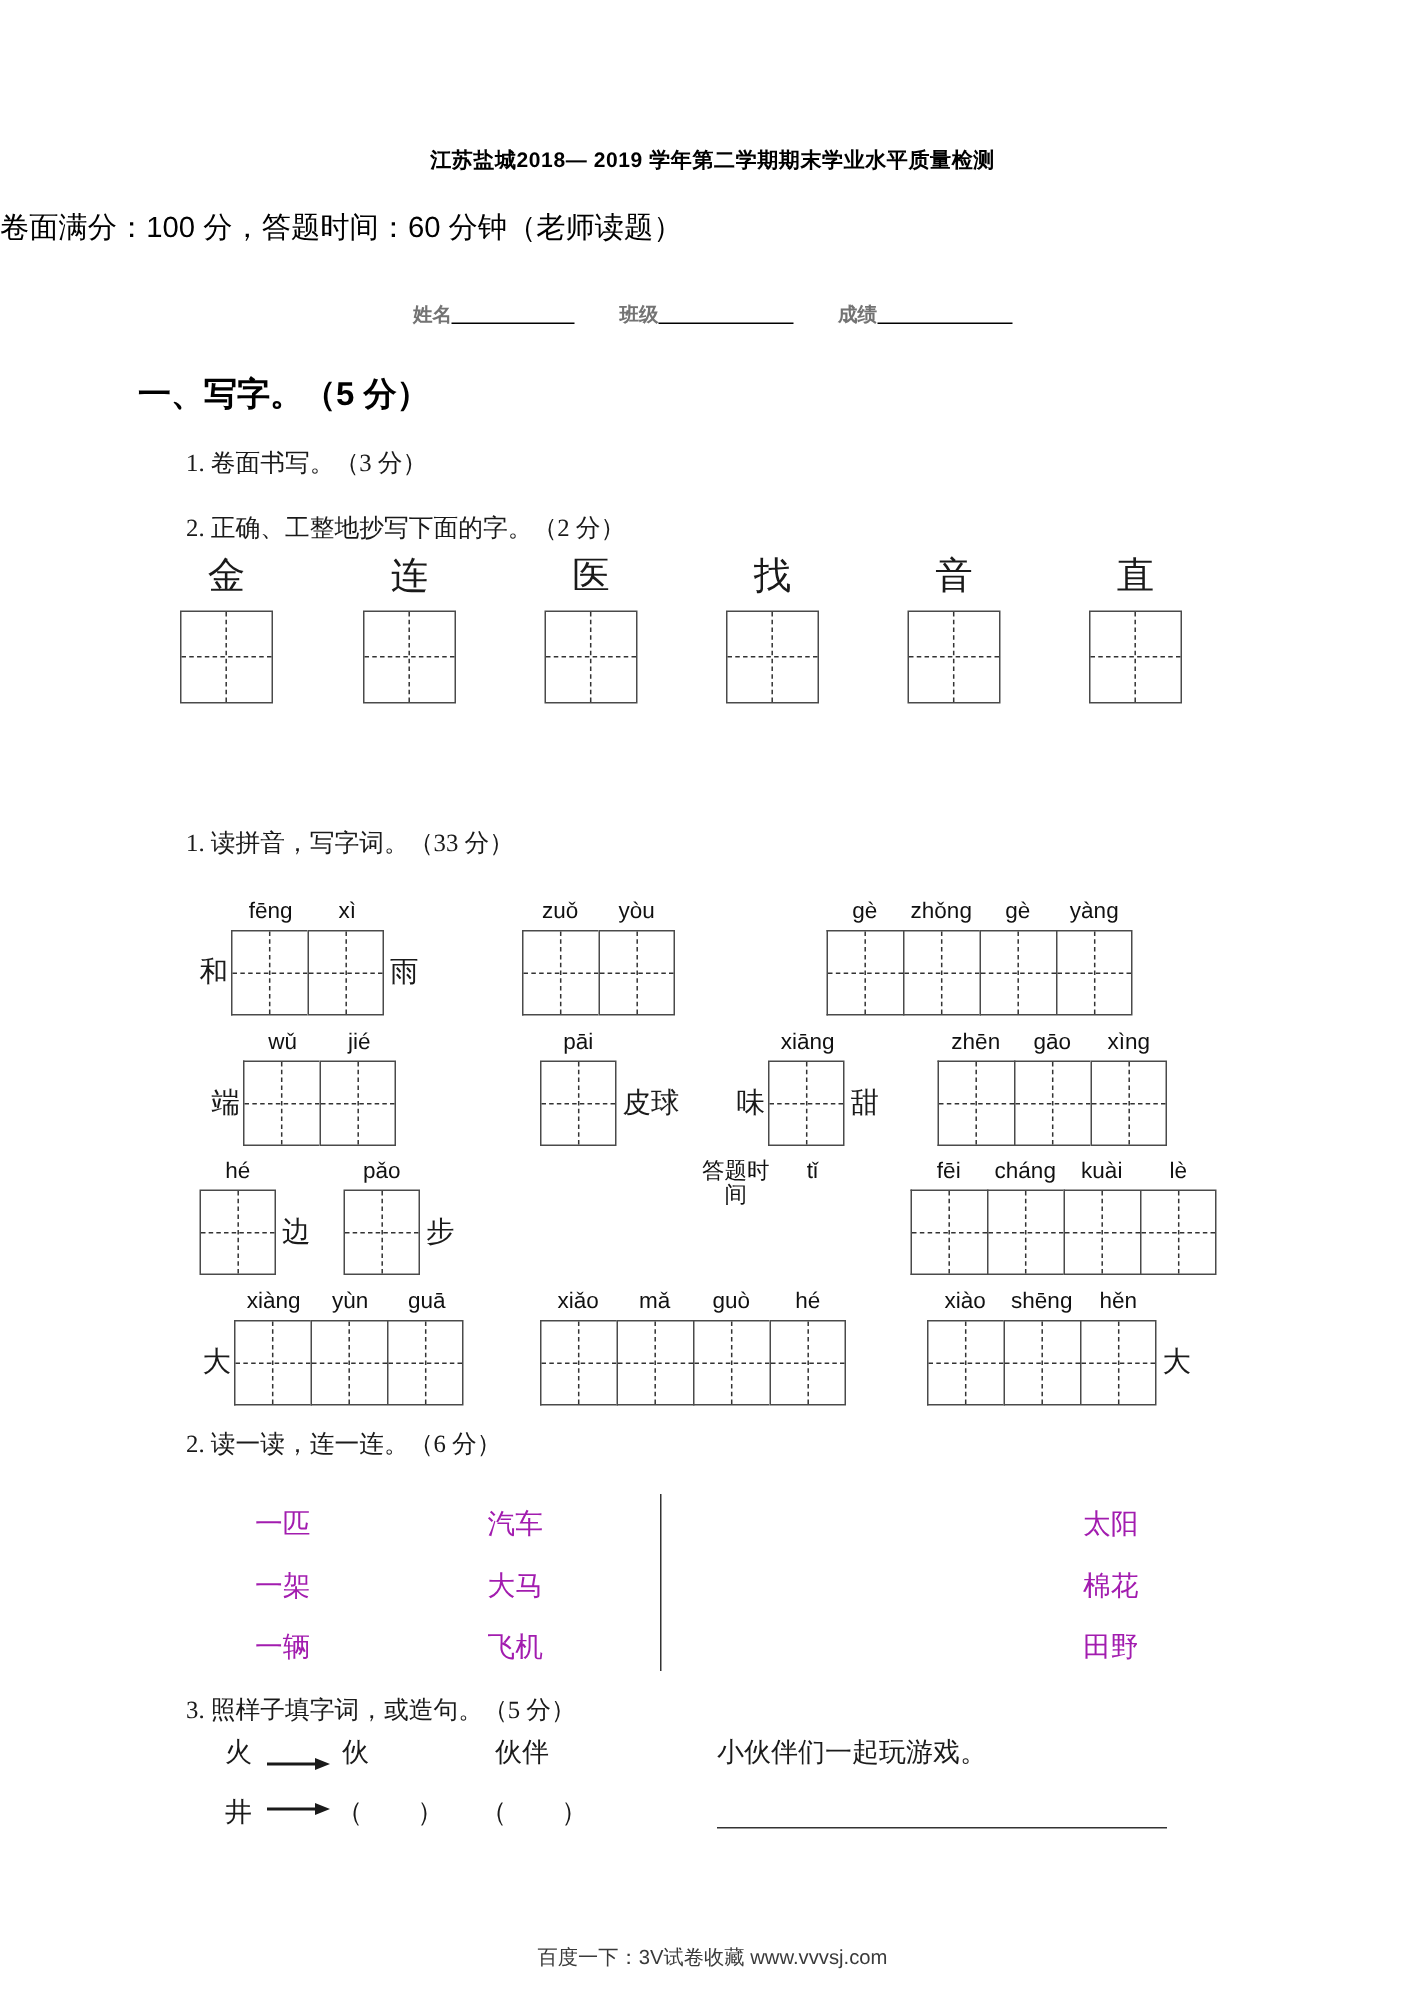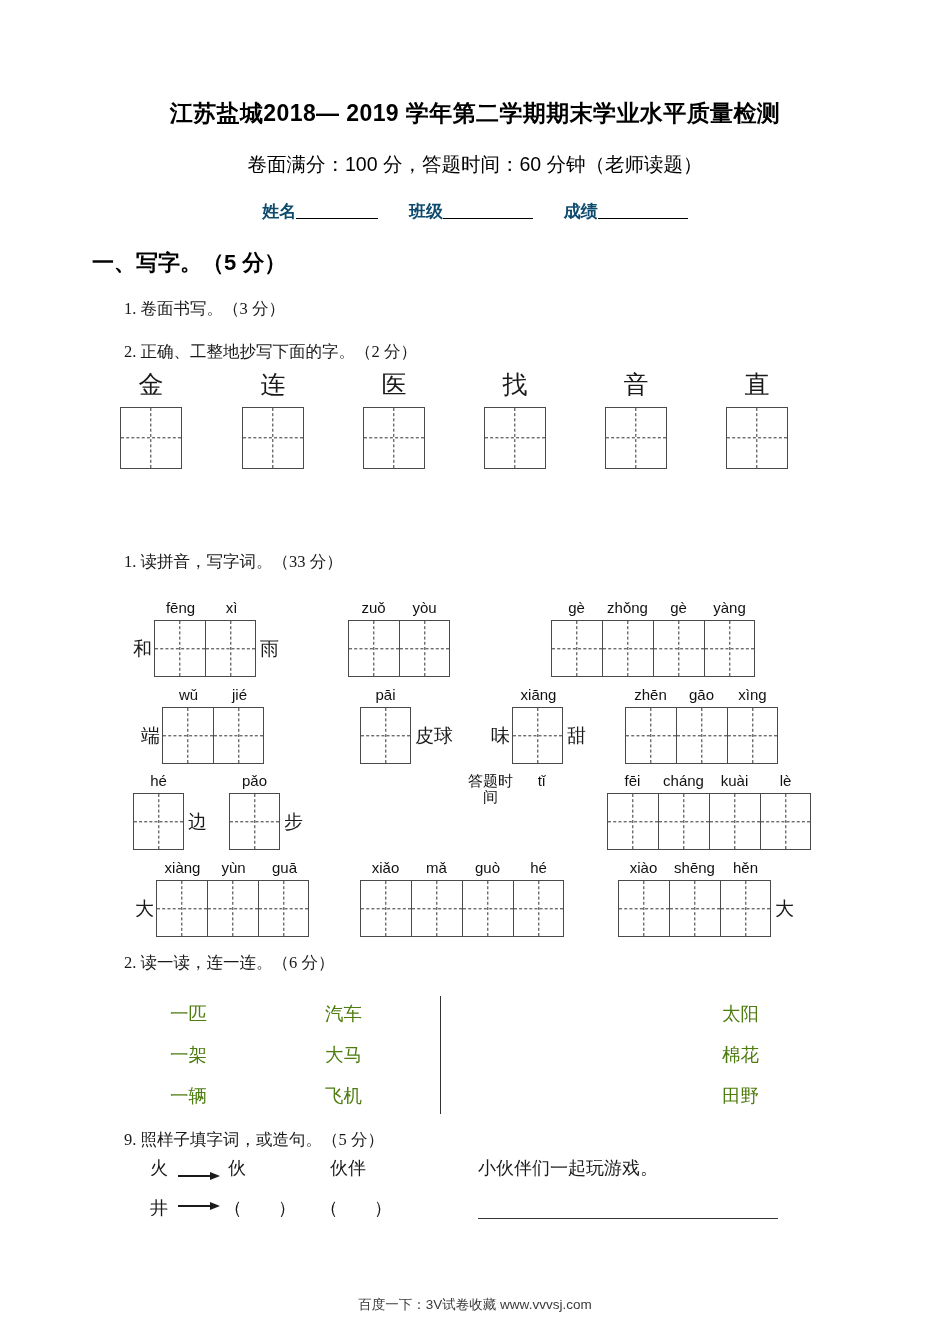--- a/index.html
+++ b/index.html
@@ -13,39 +13,38 @@
     position: relative;
     overflow: hidden;
   }
   .page { position: relative; width: 950px; height: 1344px; }
 
   
   .doc-title {
     text-align: center;
     font-family: "Liberation Sans", "DejaVu Sans", sans-serif;
     font-weight: bold;
-    font-size: 23px;
+    font-size: 14px;
     letter-spacing: 0.4px;
     padding-top: 98px;
     color: #000;
   }
   .doc-subtitle {
-    text-align: center;
     font-family: "Liberation Sans", "DejaVu Sans", sans-serif;
     font-size: 19.5px;
     margin-top: 22px;
     color: #000;
   }
   .id-line {
     text-align: center;
     font-family: "Liberation Sans", "DejaVu Sans", sans-serif;
     font-weight: bold;
-    font-size: 17px;
-    margin-top: 22px;
-    color: #0c4a6e;
+    font-size: 13px;
+    margin-top: 36px;
+    color: #737373;
   }
   .id-line .fld { display: inline-block; margin: 0 13px; }
   .id-line .blank-s { display: inline-block; border-bottom: 1.6px solid #000; width: 82px; height: 15px; vertical-align: -2px; }
   .id-line .blank-m { display: inline-block; border-bottom: 1.6px solid #000; width: 90px; height: 15px; vertical-align: -2px; }
 
   
   .sec-head {
     font-family: "Liberation Sans", "DejaVu Sans", sans-serif;
     font-size: 22px;
     font-weight: bold;
@@ -122,21 +121,21 @@
     font-family: "Liberation Serif", "DejaVu Serif", serif;
     color: #1a1a1a;
     line-height: 1;
   }
   .side-char.left { margin-right: 2px; }
   .side-char.right { margin-left: 4px; }
 
   
   .match-label { position: absolute; left: 124px; top: 952px; font-size: 16.5px; }
   .match-wrap { position: absolute; left: 0; top: 995px; width: 950px; height: 125px; }
-  .match-col { position: absolute; font-size: 18.5px; line-height: 41px; font-family: Liberation Mono, monospace; color:#4d7c0f; }
+  .match-col { position: absolute; font-size: 18.5px; line-height: 41px; font-family: Liberation Sans, sans-serif; color:#a21caf; }
   .match-divider {
     position: absolute;
     left: 440px; top: 1px;
     width: 0; height: 118px;
     border-left: 1.6px solid #333;
   }
 
   
   .i3-label { position: absolute; left: 124px; top: 1129px; font-size: 16.5px; }
   .i3-row { position: absolute; font-size: 18px; font-family: "Liberation Serif", serif; color:#1a1a1a; }
@@ -392,21 +391,21 @@
         <div>飞机</div>
       </div>
     <div class="match-divider"></div>
     <div class="match-col" id="m-r2" style="left:722px; top:0;">
         <div>太阳</div>
         <div>棉花</div>
         <div>田野</div>
       </div>
   </div>
 
-  <div class="i3-label">9. 照样子填字词，或造句。（5 分）</div>
+  <div class="i3-label">3. 照样子填字词，或造句。（5 分）</div>
 
   <div class="i3-row" style="left:150px; top:1156px;">火</div>
   <div class="arrow-a" style="left:176px; top:1166px;">
     <svg width="48" height="16" viewBox="0 0 48 16">
         <path d="M2 10 H38" stroke="#1a1a1a" stroke-width="2" fill="none"></path>
         <path d="M44 10 L34 6 L34 14 Z" fill="#1a1a1a"></path>
       </svg>
   </div>
   <div class="i3-row" style="left:228px; top:1156px;">伙</div>
   <div class="i3-row" style="left:330px; top:1156px;">伙伴</div>

